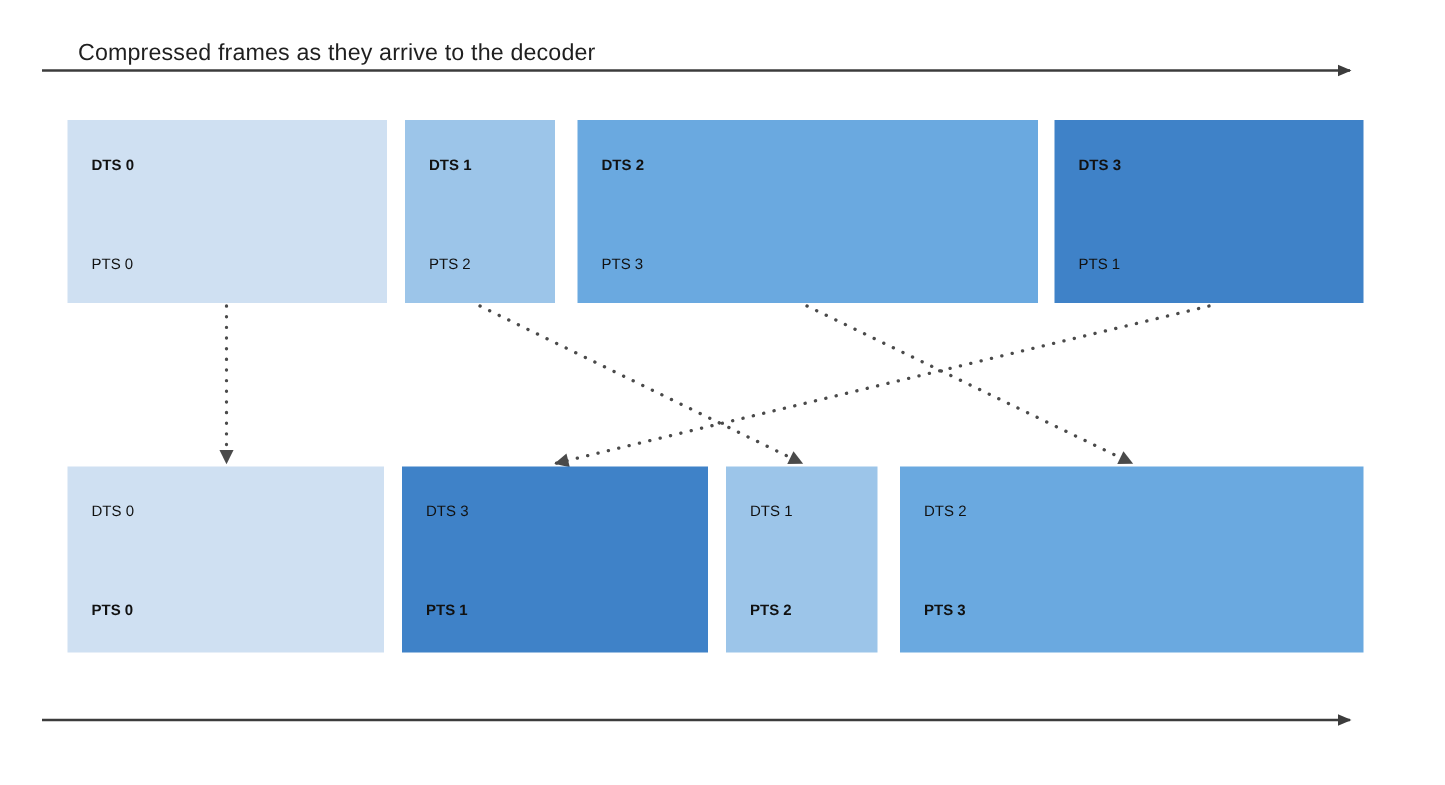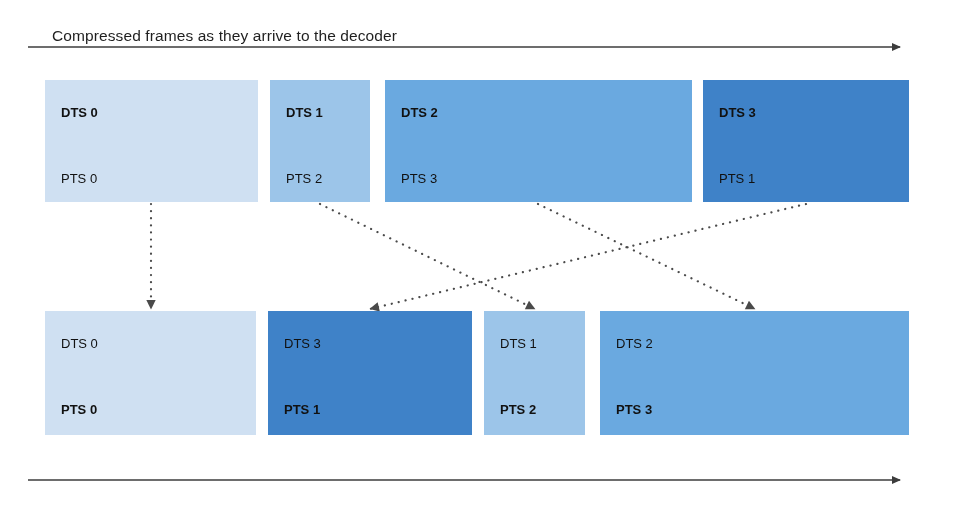--- a/index.html
+++ b/index.html
@@ -43,21 +43,21 @@
 
   .frame-box {
     position: absolute;
     box-sizing: border-box;
     padding: 0;
   }
   .frame-box .dts,
   .frame-box .pts {
     position: absolute;
     left: 16px;
-    font-size: 13px;
+    font-size: 10px;
     line-height: 1;
     white-space: nowrap;
     color: #111111;
   }
   
   .row-top .dts { top: 26px; font-weight: bold; }
   .row-top .pts { top: 92px; font-weight: normal; }
   
   .row-bottom .dts { top: 26px; font-weight: normal; }
   .row-bottom .pts { top: 92px; font-weight: bold; }

